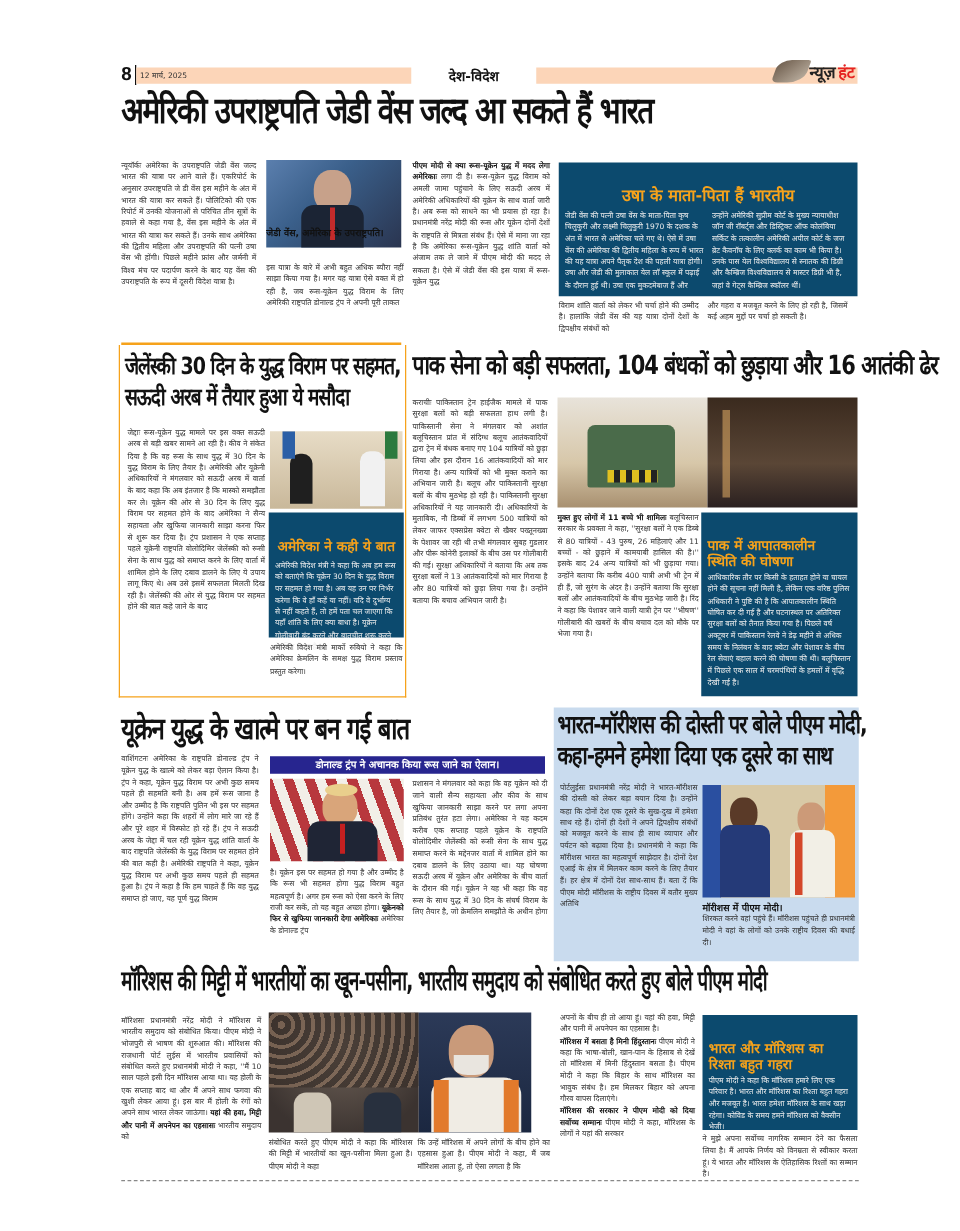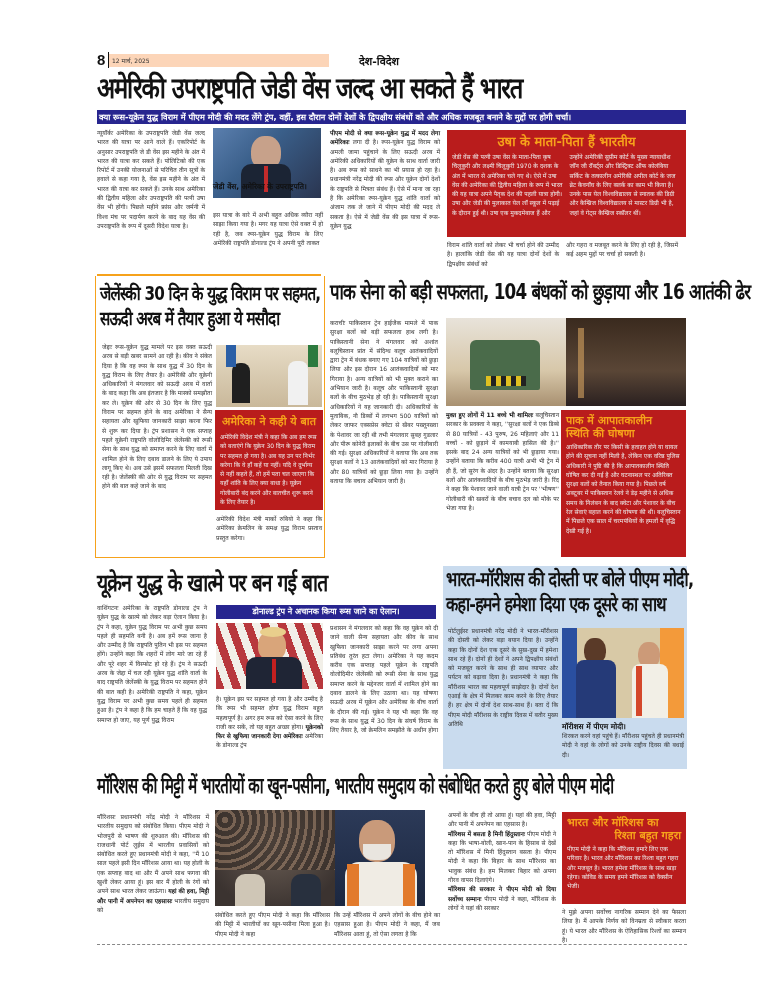--- a/index.html
+++ b/index.html
@@ -12,40 +12,46 @@
 .section{flex:0 0 100px;text-align:center;font:bold 11px "DejaVu Sans",sans-serif;color:#111}
 .rbar{background:#fcd5b8;height:13px;flex:1;position:relative}
 .logo{position:absolute;right:2px;top:-6px;font:bold 13px "DejaVu Sans",sans-serif;color:#222;display:flex;align-items:center;gap:2px}
 .logo .red{color:#e52320}
 .bird{width:26px;height:18px;background:linear-gradient(135deg,#6b5a4a,#bfb3a4);border-radius:40% 10% 50% 20%;transform:skewX(-20deg)}
 h1.main{font:bold 29px "DejaVu Sans",sans-serif;color:#111;letter-spacing:-1.5px;line-height:36px;margin-top:2px;transform:scaleX(.82);transform-origin:left;white-space:nowrap}
 .strap{background:#27258f;color:#fff;font-size:8.2px;font-weight:bold;height:14px;line-height:14px;padding-left:2px;white-space:nowrap;overflow:hidden;margin-top:4px}
 .col{position:absolute;font-size:6px;line-height:9.3px;color:#333;text-align:justify}
 .img{position:absolute;overflow:hidden}
 .cap{position:absolute;font:bold 7.5px "DejaVu Sans",sans-serif;color:#111}
-.dbox{position:absolute;background:#b91c1c;color:#eee;padding:4px 5px;font-size:6px;line-height:9.3px}
+.dbox{position:absolute;background:#0c4a6e;color:#eee;padding:20px 5px;font-size:6px;line-height:9.3px}
 .dbox h3{color:#f6a21b;font:bold 13px "DejaVu Sans",sans-serif;text-align:center;line-height:16px;margin-bottom:2px}
 .h2{position:absolute;font:bold 19px "DejaVu Sans",sans-serif;color:#111;letter-spacing:-1px;line-height:24px;transform:scaleX(.8);transform-origin:left;white-space:nowrap}
 .orule{position:absolute;height:1.5px;background:#f6a21b}
 .blue-bg{position:absolute;background:#c9dbee}
 .dash{position:absolute;border-top:1.5px dashed #888;height:0}
 </style>
 </head>
 <body>
 
 <div class="page">
 
   <div class="topbar">
     <span class="pgno">8</span>
     <span class="datebar">12 मार्च, 2025</span>
     <span class="section">देश-विदेश</span>
+    <span class="rbar">
+      <span class="logo">
+        <span class="bird"></span>
+        <span>न्यूज़</span>
+        <span class="red">हंट</span>
+      </span>
+    </span>
   </div>
 
   <h1 class="main">अमेरिकी उपराष्ट्रपति जेडी वेंस जल्द आ सकते हैं भारत</h1>
-  <div class="strap">क्या रूस-यूक्रेन युद्ध विराम में पीएम मोदी की मदद लेंगे ट्रंप, वहीं, इस दौरान दोनों देशों के द्विपक्षीय संबंधों को और अधिक मजबूत बनाने के मुद्दों पर होगी चर्चा।</div>
 </div>
 
 <div class="col" style="left:97px;top:128px;width:108px;height:135px">न्यूयॉर्कः अमेरिका के उपराष्ट्रपति जेडी वेंस जल्द भारत की यात्रा पर आने वाले हैं। एकरिपोर्ट के अनुसार उपराष्ट्रपति जे डी वेंस इस महीने के अंत में भारत की यात्रा कर सकते हैं। पोलिटिको की एक रिपोर्ट में उनकी योजनाओं से परिचित तीन सूत्रों के हवाले से कहा गया है, वेंस इस महीने के अंत में भारत की यात्रा कर सकते हैं। उनके साथ अमेरिका की द्वितीय महिला और उपराष्ट्रपति की पत्नी उषा वेंस भी होंगी। पिछले महीने फ्रांस और जर्मनी में विश्व मंच पर पदार्पण करने के बाद यह वेंस की उपराष्ट्रपति के रूप में दूसरी विदेश यात्रा है।</div>
 <div class="img" style="left:213px;top:128px;width:108px;height:70px;background:linear-gradient(135deg,#5b7fae 0%,#3a5f8a 40%,#2a3550 100%)">
   <div style="position:absolute;left:38px;top:8px;width:30px;height:34px;border-radius:45%;background:#c7a18a"></div>
   <div style="position:absolute;left:28px;top:36px;width:50px;height:40px;background:#1b2434;border-radius:10px 10px 0 0"></div>
   <div style="position:absolute;left:51px;top:38px;width:4px;height:26px;background:#c32b2b"></div>
 </div>
 <div class="cap" style="left:213px;top:181px;width:110px">जेडी वेंस, अमेरिका के उपराष्ट्रपति।</div>
 <div class="col" style="left:213px;top:210px;width:110px">इस यात्रा के बारे में अभी बहुत अधिक ब्यौरा नहीं साझा किया गया है। मगर यह यात्रा ऐसे वक्त में हो रही है, जब रूस-यूक्रेन युद्ध विराम के लिए अमेरिकी राष्ट्रपति डोनाल्ड ट्रंप ने अपनी पूरी ताकत</div>
@@ -151,17 +157,17 @@
 <div class="col" style="left:334px;top:910px;width:106px">कि उन्हें मॉरिशस में अपने लोगों के बीच होने का एहसास हुआ है। पीएम मोदी ने कहा, मैं जब मॉरिशस आता हूं, तो ऐसा लगता है कि</div>
 <div class="col" style="left:448px;top:810px;width:108px">
   <span>अपनों के बीच ही तो आया हूं। यहां की हवा, मिट्टी और पानी में अपनेपन का एहसास है।</span><br>
   <span style="font-weight:bold;color:#111">मॉरिशस में बसता है मिनी हिंदुस्तानः</span>
   <span>पीएम मोदी ने कहा कि भाषा-बोली, खान-पान के हिसाब से देखें तो मॉरिशस में मिनी हिंदुस्तान बसता है। पीएम मोदी ने कहा कि बिहार के साथ मॉरिशस का भावुक संबंध है। हम मिलकर बिहार को अपना गौरव वापस दिलाएंगे।</span><br>
   <span style="font-weight:bold;color:#111">मॉरिशस की सरकार ने पीएम मोदी को दिया सर्वोच्च सम्मानः</span>
   <span>पीएम मोदी ने कहा, मॉरिशस के लोगों ने यहां की सरकार</span>
 </div>
 <div class="dbox" style="left:562px;top:812px;width:124px;height:92px">
   <h3 style="font-size:11px;text-align:left;line-height:13px;margin-bottom:0">भारत और मॉरिशस का</h3>
-  <h3 style="font-size:11px;text-align:right;line-height:13px">रिश्ता बहुत गहरा</h3>
+  <h3 style="font-size:11px;text-align:left;line-height:13px">रिश्ता बहुत गहरा</h3>
   <div>पीएम मोदी ने कहा कि मॉरिशस हमारे लिए एक परिवार है। भारत और मॉरिशस का रिश्ता बहुत गहरा और मजबूत है। भारत हमेशा मॉरिशस के साथ खड़ा रहेगा। कोविड के समय हमने मॉरिशस को वैक्सीन भेजी।</div>
 </div>
 <div class="col" style="left:562px;top:907px;width:124px">ने मुझे अपना सर्वोच्च नागरिक सम्मान देने का फैसला लिया है। मैं आपके निर्णय को विनम्रता से स्वीकार करता हूं। ये भारत और मॉरिशस के ऐतिहासिक रिश्तों का सम्मान है।</div>
 <div class="dash" style="left:97px;top:944px;width:590px"></div>
 
 </body></html>

